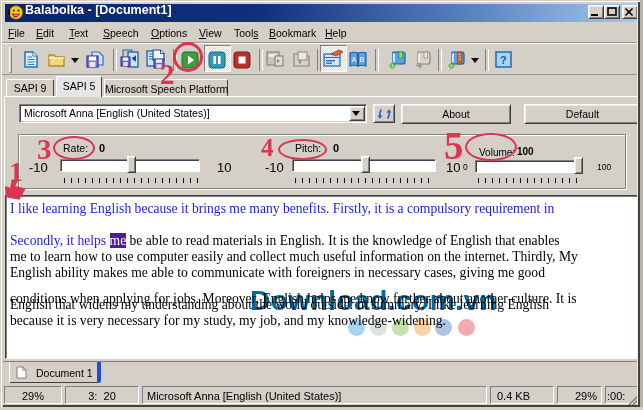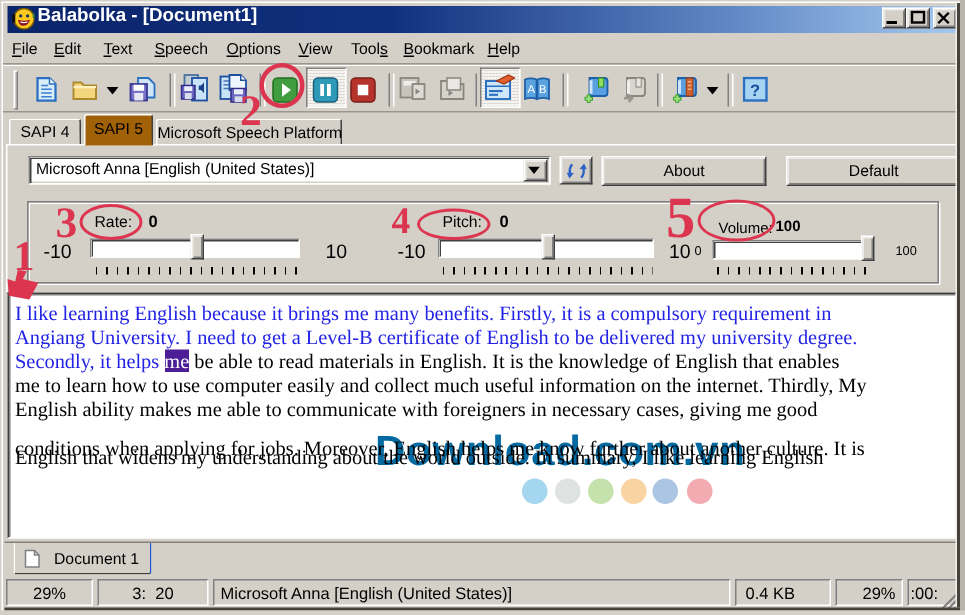--- a/index.html
+++ b/index.html
@@ -34,21 +34,21 @@
   .ticks{position:absolute;height:5px;background:repeating-linear-gradient(90deg,#000 0,#000 1px,transparent 1px,transparent 7px);}
   
   #textarea{left:4px;top:195px;width:633px;height:164px;background:#fff;border:1px solid;border-color:#404040 #fff #fff #404040;box-shadow:inset 1px 1px 0 #808080;box-sizing:border-box;}
   .tl{position:absolute;left:9px;font-size:13.6px;white-space:nowrap;color:#000;font-family:Liberation Serif, serif;}
   .blue{color:#2222e6;}
   
   #wm{left:249px;top:285px;font-size:28px;font-weight:bold;color:#0369a1;letter-spacing:0.5px;}
   .dot{position:absolute;width:17px;height:17px;border-radius:50%;}
   
   #doctabs{left:2px;top:361px;width:637px;height:24px;border-top:1px solid #828078;}
-  #doctab{left:8px;top:362px;width:92px;height:21px;background:#d4d0c8;border-left:1px solid #fff;border-right:1px solid #1d4ed8;border-bottom:1px solid #404040;border-bottom-left-radius:2px;border-bottom-right-radius:2px;box-sizing:border-box;font-size:10.5px;}
+  #doctab{left:8px;top:362px;width:92px;height:21px;background:#d4d0c8;border-left:1px solid #fff;border-right:4px solid #1d4ed8;border-bottom:1px solid #404040;border-bottom-left-radius:2px;border-bottom-right-radius:2px;box-sizing:border-box;font-size:10.5px;}
   
   .scell{position:absolute;top:386px;height:18px;border:1px solid;border-color:#808080 #fff #fff #808080;box-sizing:border-box;font-size:11px;padding-top:3px;}
   
   .num{position:absolute;color:#dc3550;font-family:"Liberation Serif",serif;font-weight:bold;line-height:0;}
   .ellipse{position:absolute;border:2px solid #dc3550;border-radius:50%;}
 </style>
 </head>
 <body>
 <div id="win">
 
@@ -213,22 +213,22 @@
       <path d="M0 0 L8 0 L4 5Z" fill="#000"></path>
     </svg>
 
   <svg class="abs" style="left:494px;top:51px" width="17" height="17" viewBox="0 0 17 17">
     <rect x="1" y="1" width="15" height="15" fill="#a8d4f4" stroke="#2a6fc0" stroke-width="1.6"></rect>
     <text x="5" y="13" font-size="11" font-weight="bold" fill="#1a4f9e" font-family="Liberation Sans">?</text>
   </svg>
 
   <div class="abs" style="left:1px;top:74px;width:641px;height:1px;background:#9a968e;"></div>
 
-  <div class="abs tab" style="left:5px;top:79px;width:48px;height:18px;padding-top:2px;">SAPI 4</div>
-  <div class="abs tab" style="left:55px;top:76px;width:46px;height:21px;padding-top:3px;background:#a16207;z-index:3;border-bottom:none;">SAPI 5</div>
+  <div class="abs tab" style="left:5px;top:79px;width:48px;height:18px;padding-top:2px;">SAPI 9</div>
+  <div class="abs tab" style="left:55px;top:76px;width:46px;height:21px;padding-top:3px;background:#e5e5e5;z-index:3;border-bottom:none;">SAPI 5</div>
   <div class="abs tab" style="left:103px;top:79px;width:124px;height:18px;padding-top:3px;white-space:nowrap;">Microsoft Speech Platform</div>
 
   <div class="abs" id="panel"></div>
   <div class="abs" id="combo"></div>
   <div class="abs" style="left:23px;top:107px;font-size:10.5px;">Microsoft Anna [English (United States)]</div>
   <div class="abs" id="combo-btn"></div>
   <svg class="abs" style="left:351px;top:111px" width="8" height="5" viewBox="0 0 8 5">
       <path d="M0 0 L8 0 L4 5Z" fill="#000"></path>
     </svg>
   <div class="abs btn" style="left:372px;top:104px;width:22px;height:19px;"></div>
@@ -269,26 +269,26 @@
 
   <div class="abs" id="textarea"></div>
   <div class="abs" id="wm">Download.com.vn</div>
   <div class="dot" style="left:347px;top:319px;background:rgba(90,180,225,0.55)"></div>
   <div class="dot" style="left:369px;top:319px;background:rgba(190,200,195,0.5)"></div>
   <div class="dot" style="left:391px;top:319px;background:rgba(140,195,90,0.5)"></div>
   <div class="dot" style="left:413px;top:319px;background:rgba(240,170,70,0.5)"></div>
   <div class="dot" style="left:434px;top:319px;background:rgba(90,140,200,0.5)"></div>
   <div class="dot" style="left:457px;top:319px;background:rgba(230,90,100,0.5)"></div>
   <div class="tl blue" style="top:201px">I like learning English because it brings me many benefits. Firstly, it is a compulsory requirement in</div>
-  <div class="tl blue" style="top:217px">Angiang University. I need to get a Level-B certificate of English to be delivered my university degree.</div>
   <div class="tl" style="top:233px"><span class="blue">Secondly, it helps </span><span style="background:#4c1d95;color:#fff;">me</span> be able to read materials in English. It is the knowledge of English that enables</div>
   <div class="tl" style="top:265px">English ability makes me able to communicate with foreigners in necessary cases, giving me good</div>
   <div class="tl" style="top:249px">me to learn how to use computer easily and collect much useful information on the internet. Thirdly, My</div>
   <div class="tl" style="top:291px">conditions when applying for jobs. Moreover, English helps me know further about another culture. It is</div>
   <div class="tl" style="top:297px">English that widens my understanding about the world outside. In summary, I like learning English</div>
+  <div class="tl" style="top:313px">because it is very necessary for my study, my job, and my knowledge-widening.</div>
 
   <div class="abs" id="doctabs"></div>
   <div class="abs" id="doctab" style="">
     <svg class="abs" style="left:6px;top:4px" width="11" height="13" viewBox="0 0 11 13">
       <path d="M1 1 L7 1 L10 4 L10 12 L1 12 Z" fill="#fff" stroke="#808080" stroke-width="1"></path>
       <path d="M7 1 L7 4 L10 4" fill="none" stroke="#808080" stroke-width="1"></path>
     </svg>
     <span class="abs" style="left:26px;top:5px">Document 1</span>
   </div>
 

